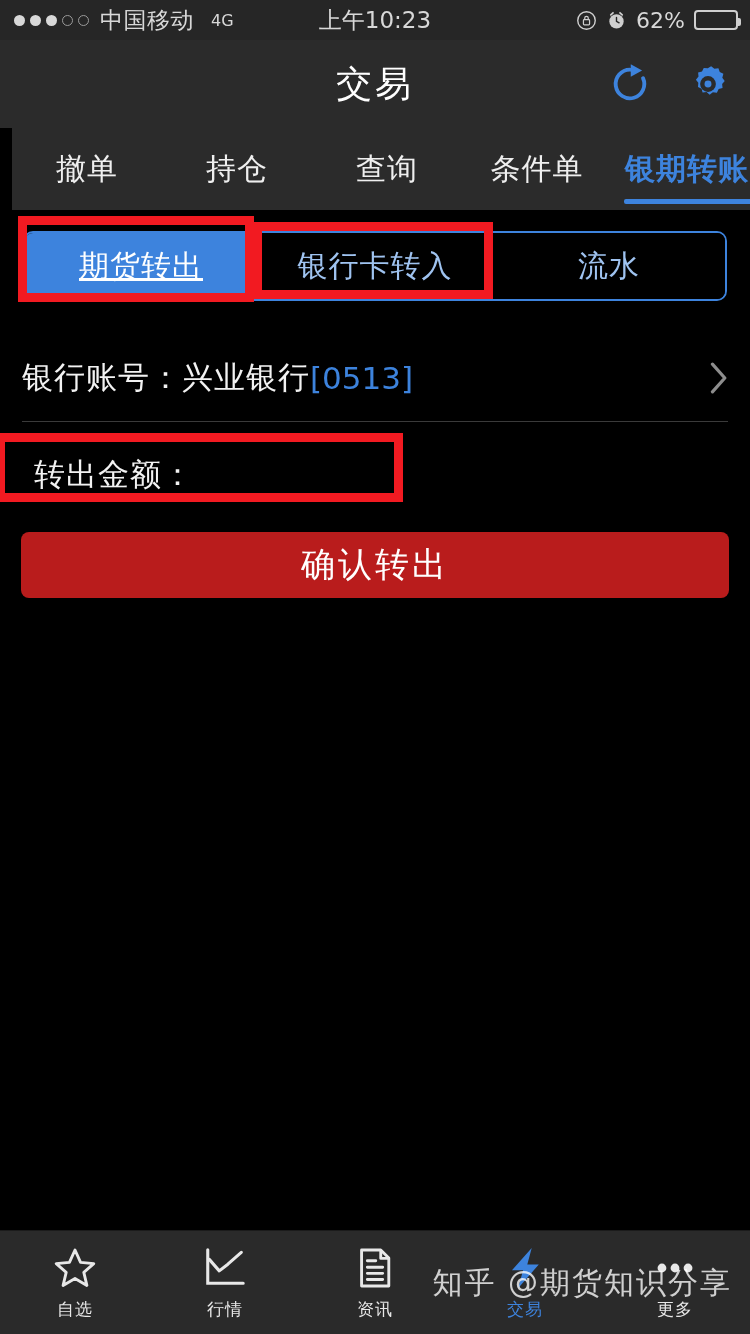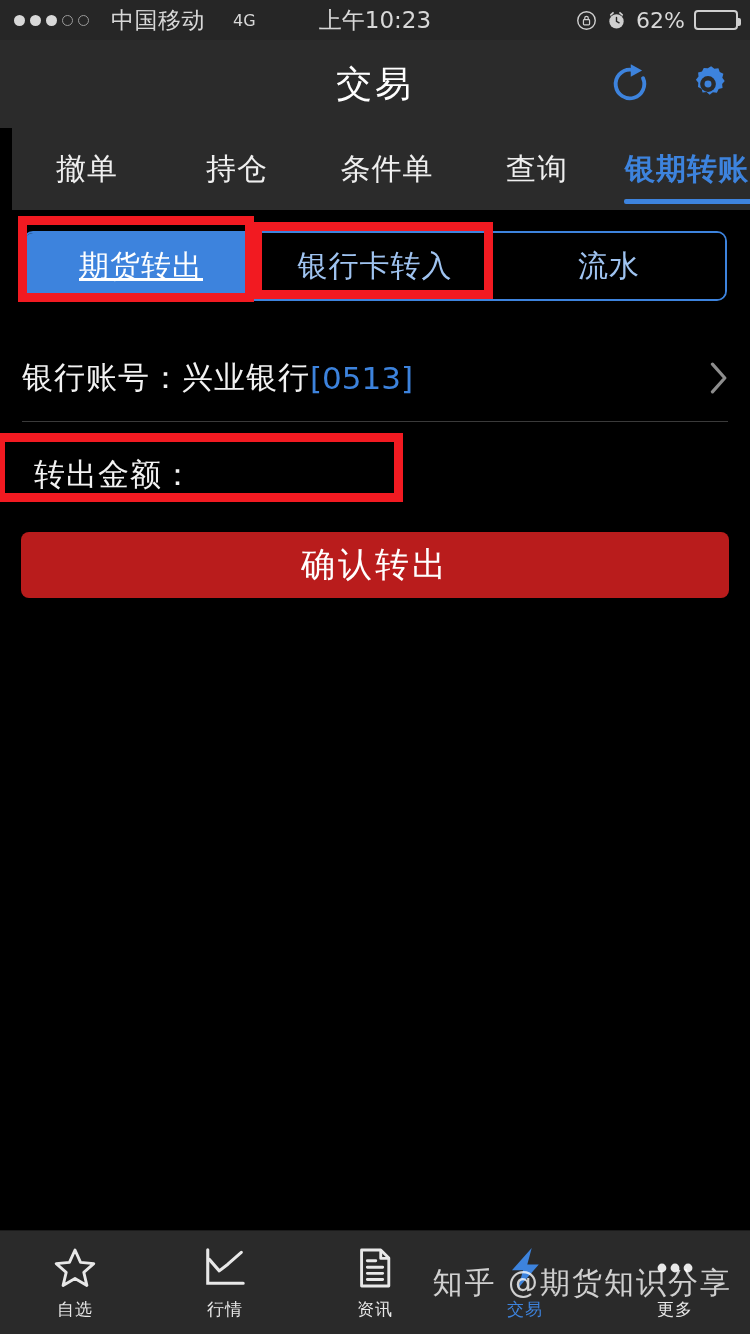--- a/index.html
+++ b/index.html
@@ -10,21 +10,21 @@
     overflow:hidden;
   }
   #app { position:relative; width:750px; height:1334px; background:#000; }
 
   
   .statusbar {
     position:absolute; top:0; left:0; width:750px; height:40px;
     background:#262626; color:#d8d8d8;
     display:flex; align-items:center;
   }
-  .sb-left  { position:absolute; left:14px; display:flex; align-items:center; gap:22px; }
+  .sb-left  { position:absolute; left:14px; display:flex; align-items:center; gap:11px; }
   .sb-dots  { display:flex; align-items:center; gap:5px; }
   .sb-dots i { width:11px; height:11px; border-radius:50%; background:#d8d8d8; display:block; }
   .sb-dots i.hollow { background:transparent; border:1.5px solid #9a9a9a; }
   .sb-carrier { font-size:23px; letter-spacing:0.5px; }
   .sb-net { font-size:16px; margin-left:6px; }
   .sb-center { position:absolute; left:0; width:750px; text-align:center; font-size:23px; }
   .sb-right { position:absolute; right:12px; display:flex; align-items:center; gap:9px; }
   .sb-ico { width:21px; height:21px; }
   .sb-batt-pct { font-size:22px; }
   .sb-batt {
@@ -195,24 +195,24 @@
   </div>
 
   <div class="tabs">
     <div class="tab">
       <span>撤单</span>
     </div>
     <div class="tab">
       <span>持仓</span>
     </div>
     <div class="tab">
+      <span>查询</span>
+    </div>
+    <div class="tab">
       <span>条件单</span>
-    </div>
-    <div class="tab">
-      <span>查询</span>
     </div>
     <div class="tab active">
       <span>银期转账</span>
       <span class="tab-underline"></span>
     </div>
   </div>
 
   <div class="content">
 
     <div class="segmented">

